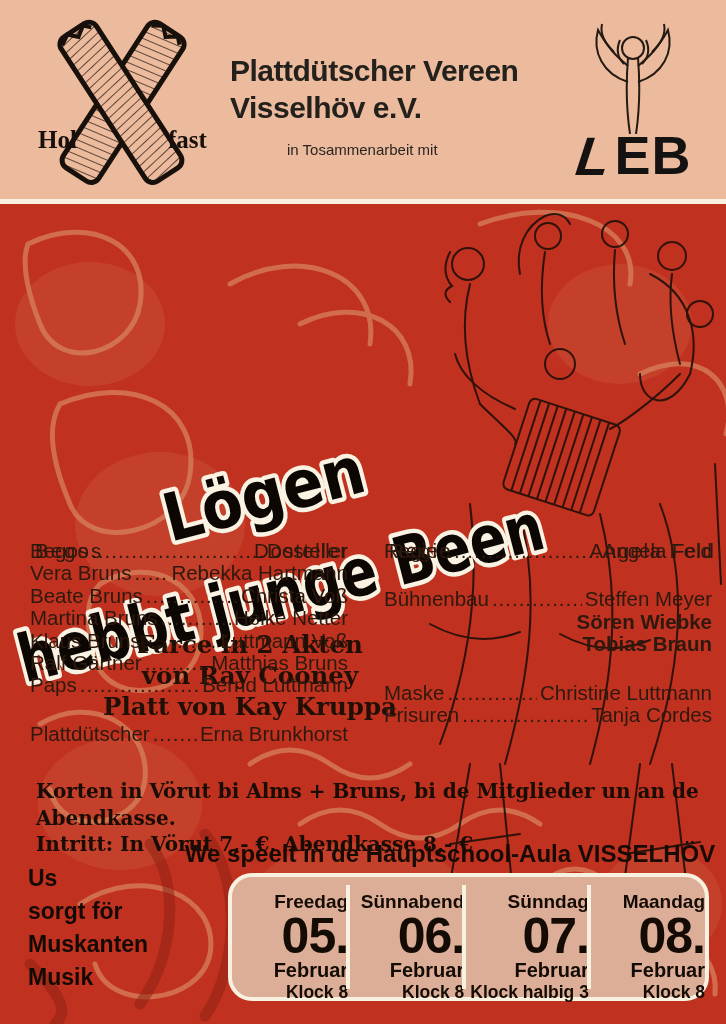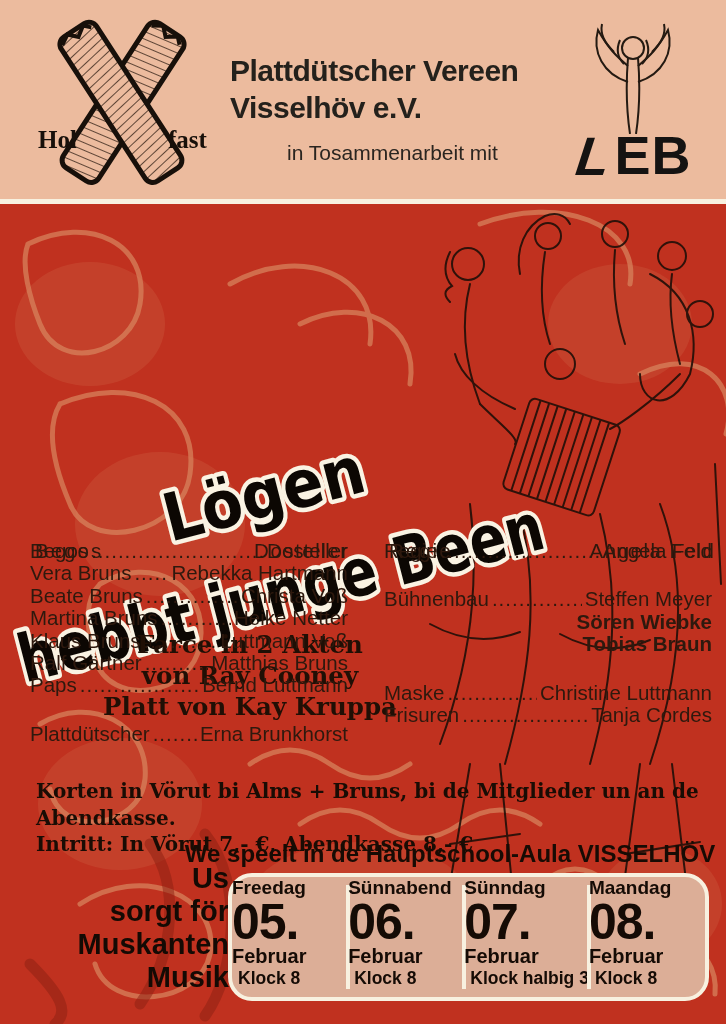--- a/index.html
+++ b/index.html
@@ -3,21 +3,21 @@
 <meta charset="utf-8">
 <style>
   html,body{margin:0;padding:0;background:#555;}
   .poster{position:relative;width:726px;height:1024px;overflow:hidden;background:var(--red,#c0311f);
           font-family:"Liberation Sans",sans-serif;-webkit-font-smoothing:antialiased;}
   
   .header{position:absolute;left:0;top:0;width:726px;height:199px;background:var(--beige,#ecbb9e);}
   .sep{position:absolute;left:0;top:199px;width:726px;height:5px;background:var(--cream,#f8f1e0);}
   .club{position:absolute;left:230px;top:52px;color:#24211c;font-weight:bold;font-size:30px;line-height:37px;letter-spacing:-.5px;}
   .club div{white-space:nowrap;}
-  .coop{position:absolute;left:287px;top:141px;color:#2a2520;font-size:21px;white-space:nowrap;text-align:center;}
+  .coop{position:absolute;left:287px;top:141px;color:#2a2520;font-size:15px;white-space:nowrap;text-align:center;}
   .logo-holfast{position:absolute;left:22px;top:16px;}
   .logo-leb{position:absolute;left:558px;top:22px;}
   .leb-word{position:absolute;left:560px;top:128px;width:150px;text-align:center;
             font-weight:bold;font-size:54px;color:#151312;letter-spacing:1px;line-height:1;}
   .leb-word .leb-l{display:inline-block;transform:skewX(-18deg) translateY(1px);margin-right:2px;}
   
   .main{position:absolute;left:0;top:204px;width:726px;height:820px;background:var(--red,#c0311f);}
   .bg-art{position:absolute;left:0;top:0;z-index:1;}
   .title-art{position:absolute;left:-10px;top:190px;z-index:2;}
   .farce{position:absolute;z-index:3;left:30px;top:425px;width:440px;text-align:center;
@@ -33,27 +33,27 @@
   .dbl{position:relative;display:inline-block;white-space:nowrap;}
   .dbl .g2{position:absolute;top:0;white-space:nowrap;}
   .g-role{left:5px;letter-spacing:2px;}
   .g-actor{left:-13px;letter-spacing:1.5px;}
   
   .tickets{position:absolute;z-index:3;left:36px;top:574px;width:672px;
            font-family:"DejaVu Serif",serif;font-weight:bold;font-size:20px;line-height:26.5px;color:#190c04;}
   .venue{position:absolute;z-index:3;left:180px;top:636px;width:540px;text-align:center;
          font-weight:bold;font-size:24px;color:#170b04;white-space:nowrap;}
   
-  .musik{position:absolute;z-index:3;left:44px;top:658px;width:185px;text-align:right;
-         font-weight:bold;font-size:29px;line-height:33px;color:#140a04;}
+  .musik{position:absolute;z-index:3;left:28px;top:658px;width:185px;text-align:left;
+         font-weight:bold;font-size:23px;line-height:33px;color:#140a04;}
   
   .dates{position:absolute;z-index:4;left:228px;top:669px;width:481px;height:128px;
          background:var(--panel,#dcae97);border:4px solid var(--cream,#f8f1e0);border-radius:24px;
          display:flex;box-sizing:border-box;}
-  .datecol{flex:1 1 0;position:relative;display:flex;flex-direction:column;align-items:flex-start;padding-top:0;color:#150b05;}
+  .datecol{flex:1 1 0;position:relative;display:flex;flex-direction:column;align-items:flex-end;padding-top:14px;color:#150b05;}
   .datecol:not(:last-child)::after{content:"";position:absolute;right:-2px;top:8px;bottom:8px;width:4px;background:var(--cream,#f8f1e0);}
   .datecol .day{font-weight:bold;font-size:19px;line-height:22px;}
   .datecol .num{font-weight:bold;font-size:50px;line-height:.94;letter-spacing:-1px;}
   .datecol .month{font-weight:bold;font-size:20px;line-height:1.06;}
   .datecol .time{font-weight:bold;font-size:17.5px;line-height:1.35;white-space:nowrap;margin-left:6px;}
 </style>
 </head>
 <body>
 
 <div class="poster">

